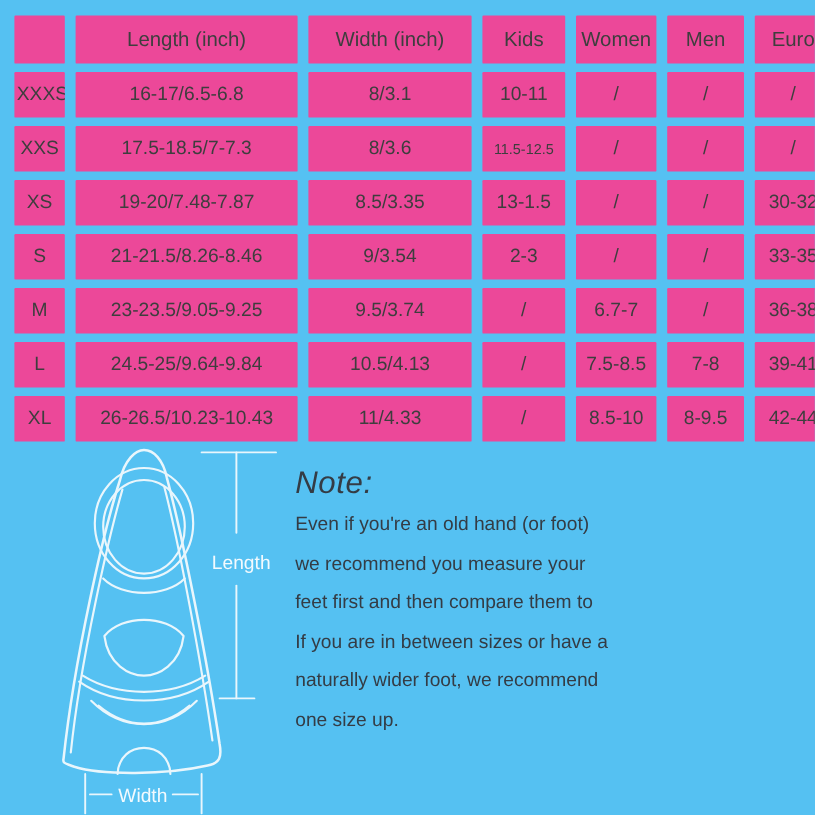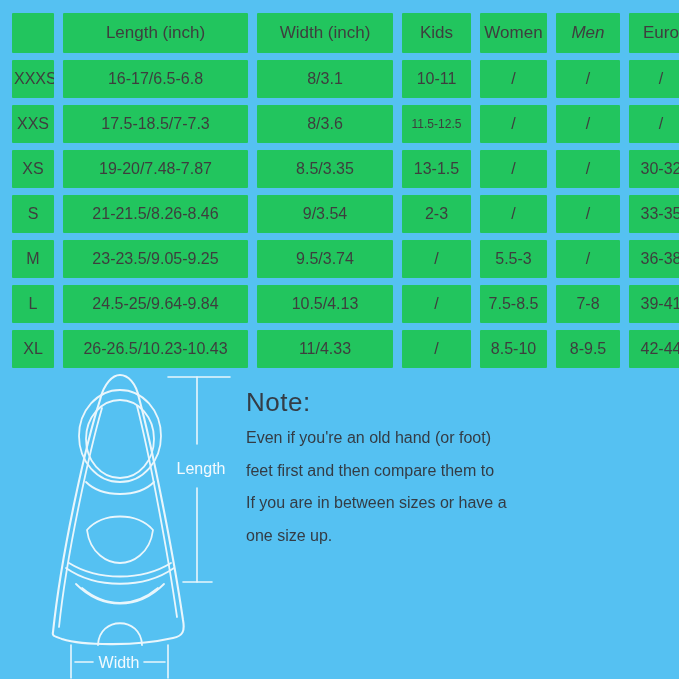--- a/index.html
+++ b/index.html
@@ -11,46 +11,46 @@
   }
   .canvas{position:absolute;left:0;top:0;width:679px;height:679px;}
 
   
   table.size-table{
     position:absolute;left:3px;top:6px;
     border-collapse:separate;border-spacing:9px 7px;
     table-layout:fixed;width:671px;
   }
   table.size-table th, table.size-table td{
-    background:#22c55e;
+    background:#ec4899;
     color:#3E3E3E;
     text-align:center;vertical-align:middle;
     font-weight:normal;
     padding:0 2px;
     border-radius:1px;
     overflow:hidden;white-space:nowrap;
   }
   table.size-table th{height:40px;font-size:17px;}
   table.size-table td{height:38px;font-size:16px;}
   td.rowlabel{font-size:14px;}
   .c0{width:38px;} .c1{width:181px;} .c2{width:132px;}
-  .c3{width:65px;} .c4{width:63px;} .c5{width:60px;font-style:italic;} .c6{width:60px;}
+  .c3{width:65px;} .c4{width:63px;} .c5{width:60px;} .c6{width:60px;}
   tbody tr:nth-child(2) td:nth-child(4){font-size:12px;}  
 
   
   svg.fin{position:absolute;left:40px;top:370px;width:200px;height:309px;}
   svg.fin path, svg.fin ellipse{fill:none;stroke:#E9F6FC;stroke-linecap:round;stroke-linejoin:round;}
   .fin-line{stroke-width:2.1;}
   .fin-detail{stroke-width:1.8;}
   .dim-line{stroke-width:1.6;stroke:#F3FAFE;}
   svg.fin text{fill:#F3FAFE;font-family:"Liberation Sans",sans-serif;font-size:16px;}
 
   
   .note{position:absolute;left:246px;top:387px;width:410px;color:#343C45;}
-  .note-title{font-size:26px;line-height:30px;letter-spacing:.5px;}
+  .note-title{font-size:26px;line-height:30px;letter-spacing:.5px;font-style:italic;}
   .note-lines{margin-top:5px;}
   .note-lines p{margin:0;font-size:16px;line-height:32.5px;}
 </style>
 </head>
 <body>
 
 <div class="canvas">
 
   <table class="size-table">
     <thead>
@@ -99,21 +99,21 @@
         <td>2-3</td>
         <td>/</td>
         <td>/</td>
         <td>33-35</td>
       </tr>
       <tr>
         <td class="rowlabel">M</td>
         <td>23-23.5/9.05-9.25</td>
         <td>9.5/3.74</td>
         <td>/</td>
-        <td>5.5-3</td>
+        <td>6.7-7</td>
         <td>/</td>
         <td>36-38</td>
       </tr>
       <tr>
         <td class="rowlabel">L</td>
         <td>24.5-25/9.64-9.84</td>
         <td>10.5/4.13</td>
         <td>/</td>
         <td>7.5-8.5</td>
         <td>7-8</td>
@@ -162,19 +162,21 @@
       <path class="dim-line" d="M 35 292 L 53 292"></path>
       <path class="dim-line" d="M 104 292 L 125 292"></path>
       <text x="79" y="298" text-anchor="middle">Width</text>
     </g>
   </svg>
 
   <div class="note">
     <div class="note-title">Note:</div>
     <div class="note-lines">
       <p>Even if you're an old hand (or foot)</p>
+      <p>we recommend you measure your</p>
       <p>feet first and then compare them to</p>
       <p>If you are in between sizes or have a</p>
+      <p>naturally wider foot, we recommend</p>
       <p>one size up.</p>
     </div>
   </div>
 
 </div>
 
 </body></html>

